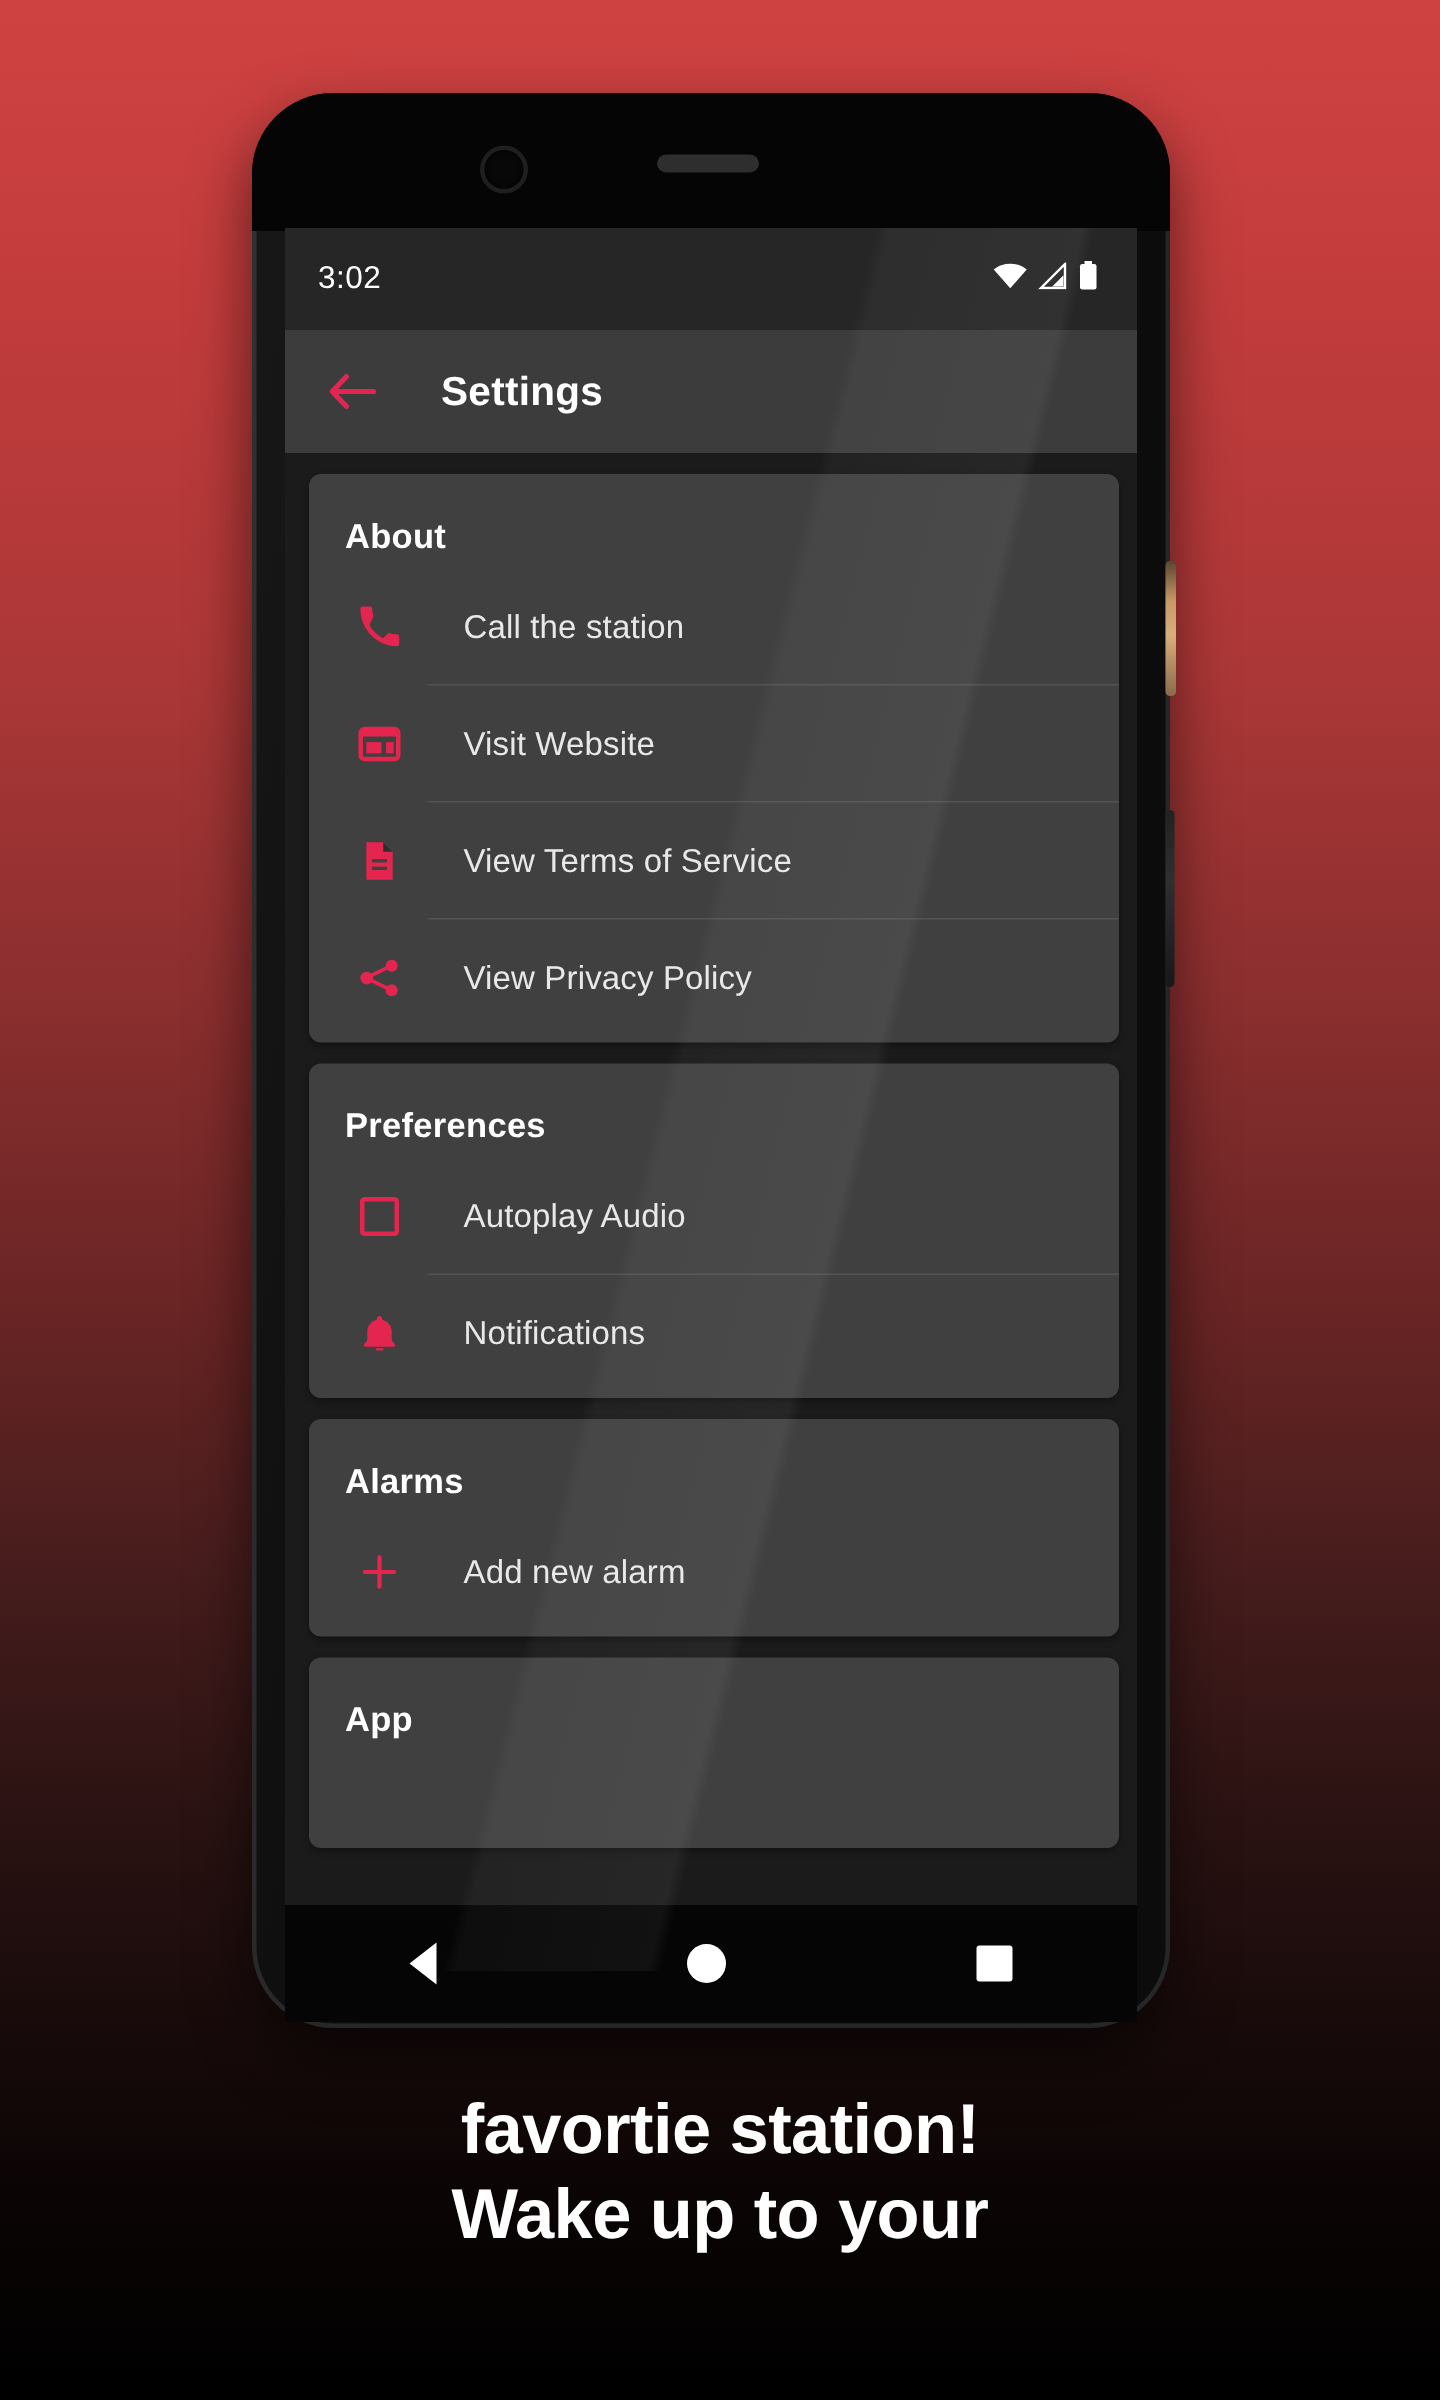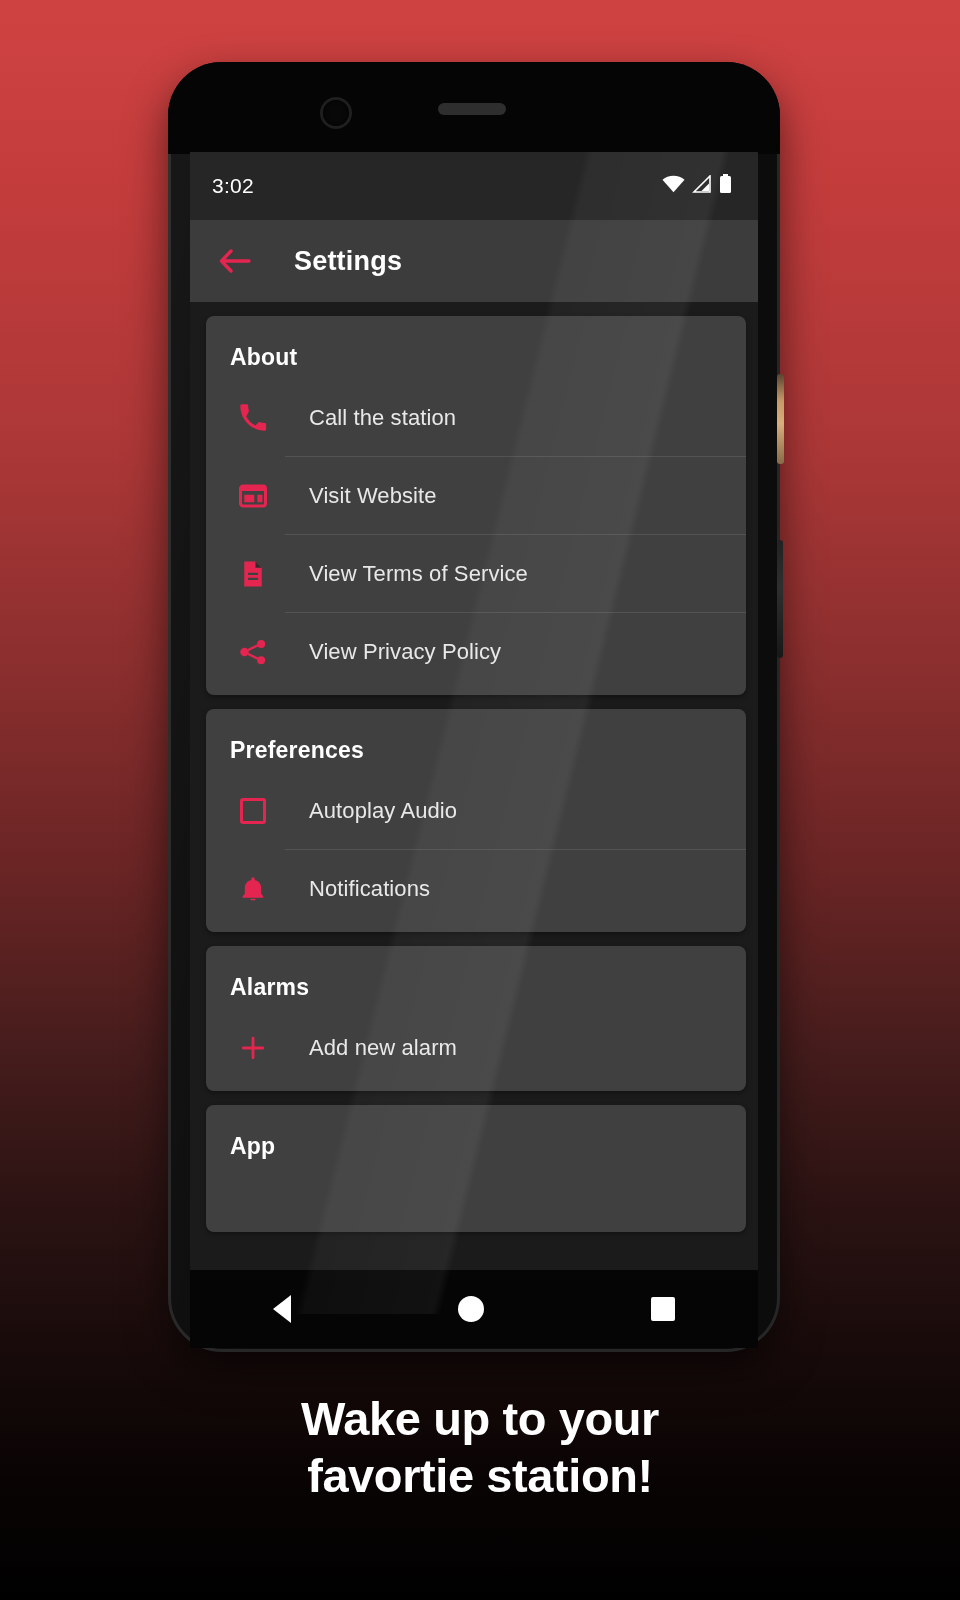--- a/index.html
+++ b/index.html
@@ -313,15 +313,15 @@
   </div>
 
   <div class="nav-bar">
     <span class="nav-back"></span>
     <span class="nav-home"></span>
     <span class="nav-recent"></span>
   </div>
 </div>
 
 <div class="caption">
+  <span class="caption-line">favortie station!</span>
   <span class="caption-line">Wake up to your</span>
-  <span class="caption-line">favortie station!</span>
 </div>
 
 </body></html>

